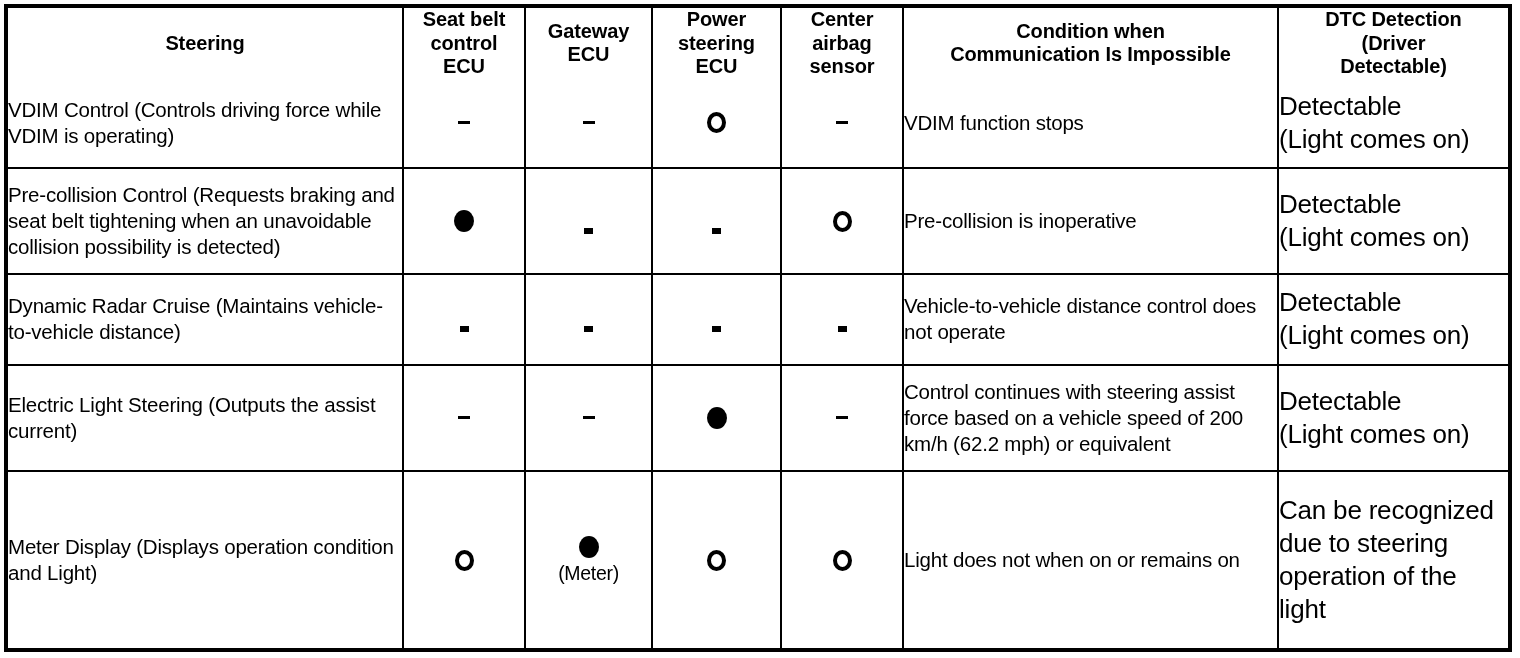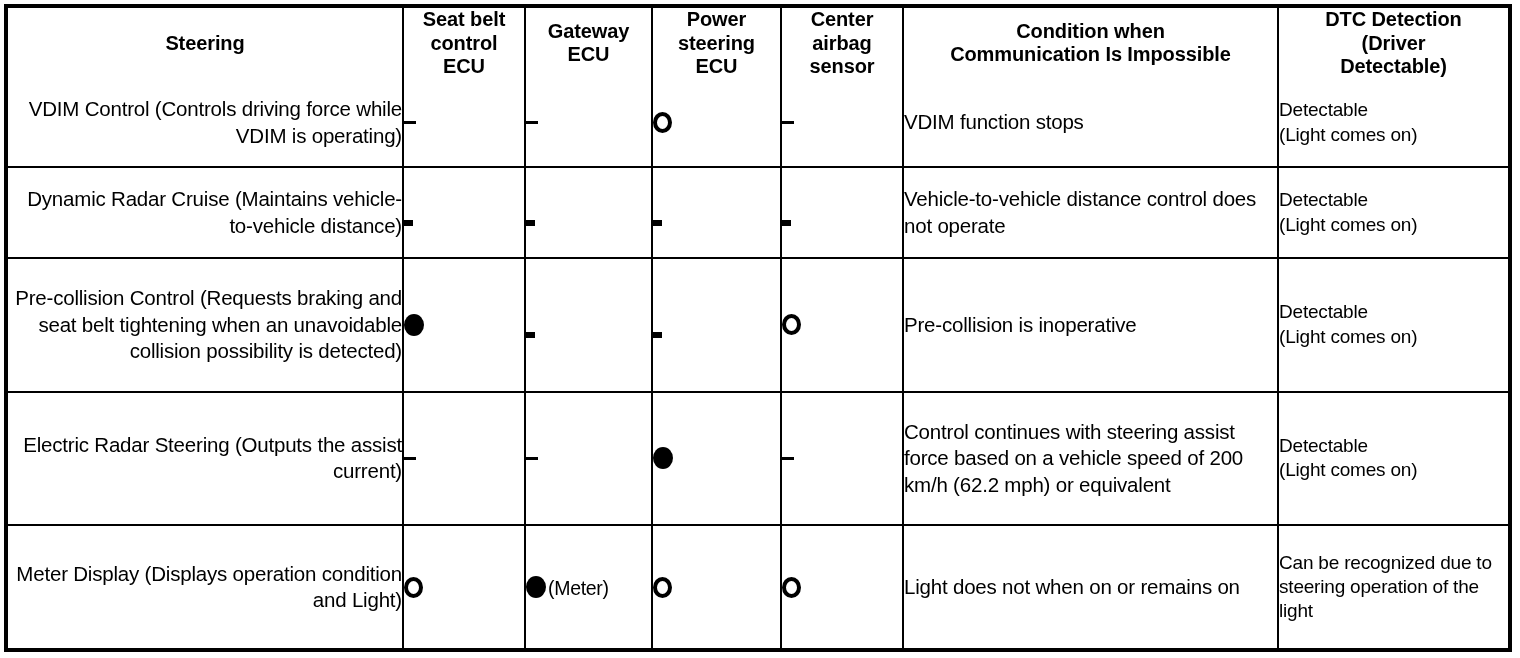--- a/index.html
+++ b/index.html
@@ -53,52 +53,53 @@
   .hdr {
     text-align: center;
     font-weight: bold;
     font-size: 20px;
     line-height: 1.18;
     padding: 6px 6px;
     letter-spacing: -0.1px;
   }
 
   .cell-func {
-    text-align: right;
+    text-align: left;
     font-size: 20.5px;
     line-height: 1.28;
     padding: 6px 10px;
     letter-spacing: -0.2px;
   }
 
   .cell-cond {
     text-align: left;
     font-size: 20.5px;
     line-height: 1.28;
     padding: 6px 10px;
     letter-spacing: -0.2px;
   }
 
   .cell-dtc {
     text-align: left;
-    font-size: 19px;
+    font-size: 26px;
     line-height: 1.28;
     padding: 6px 8px;
     letter-spacing: -0.2px;
   }
 
   .cell-mark {
     text-align: center;
     vertical-align: middle;
   }
 
   .mark-stack {
     display: flex;
-    flex-direction: row;
+    flex-direction: column;
     align-items: center;
+    justify-content: center;
     gap: 2px;
   }
 
   
   .sym-circle {
     display: inline-block;
     width: 19px;
     height: 21px;
     box-sizing: border-box;
     border: 4px solid #000000;
@@ -180,20 +181,45 @@
           </td>
           <td class="cell-mark">
             <div class="mark-stack">
               <span class="sym-dash"></span>
             </div>
           </td>
           <td class="cell-cond">VDIM function stops</td>
           <td class="cell-dtc">Detectable<br>(Light comes on)</td>
         </tr>
         <tr>
+          <td class="cell-func">Pre-collision Control (Requests braking and seat belt tightening when an unavoidable collision possibility is detected)</td>
+          <td class="cell-mark">
+            <div class="mark-stack">
+              <span class="sym-filled"></span>
+            </div>
+          </td>
+          <td class="cell-mark">
+            <div class="mark-stack">
+              <span class="sym-dash-sq"></span>
+            </div>
+          </td>
+          <td class="cell-mark">
+            <div class="mark-stack">
+              <span class="sym-dash-sq"></span>
+            </div>
+          </td>
+          <td class="cell-mark">
+            <div class="mark-stack">
+              <span class="sym-circle"></span>
+            </div>
+          </td>
+          <td class="cell-cond">Pre-collision is inoperative</td>
+          <td class="cell-dtc">Detectable<br>(Light comes on)</td>
+        </tr>
+        <tr>
           <td class="cell-func">Dynamic Radar Cruise (Maintains vehicle-to-vehicle distance)</td>
           <td class="cell-mark">
             <div class="mark-stack">
               <span class="sym-dash-sq"></span>
             </div>
           </td>
           <td class="cell-mark">
             <div class="mark-stack">
               <span class="sym-dash-sq"></span>
             </div>
@@ -205,46 +231,21 @@
           </td>
           <td class="cell-mark">
             <div class="mark-stack">
               <span class="sym-dash-sq"></span>
             </div>
           </td>
           <td class="cell-cond">Vehicle-to-vehicle distance control does not operate</td>
           <td class="cell-dtc">Detectable<br>(Light comes on)</td>
         </tr>
         <tr>
-          <td class="cell-func">Pre-collision Control (Requests braking and seat belt tightening when an unavoidable collision possibility is detected)</td>
-          <td class="cell-mark">
-            <div class="mark-stack">
-              <span class="sym-filled"></span>
-            </div>
-          </td>
-          <td class="cell-mark">
-            <div class="mark-stack">
-              <span class="sym-dash-sq"></span>
-            </div>
-          </td>
-          <td class="cell-mark">
-            <div class="mark-stack">
-              <span class="sym-dash-sq"></span>
-            </div>
-          </td>
-          <td class="cell-mark">
-            <div class="mark-stack">
-              <span class="sym-circle"></span>
-            </div>
-          </td>
-          <td class="cell-cond">Pre-collision is inoperative</td>
-          <td class="cell-dtc">Detectable<br>(Light comes on)</td>
-        </tr>
-        <tr>
-          <td class="cell-func">Electric Radar Steering (Outputs the assist current)</td>
+          <td class="cell-func">Electric Light Steering (Outputs the assist current)</td>
           <td class="cell-mark">
             <div class="mark-stack">
               <span class="sym-dash"></span>
             </div>
           </td>
           <td class="cell-mark">
             <div class="mark-stack">
               <span class="sym-dash"></span>
             </div>
           </td>

